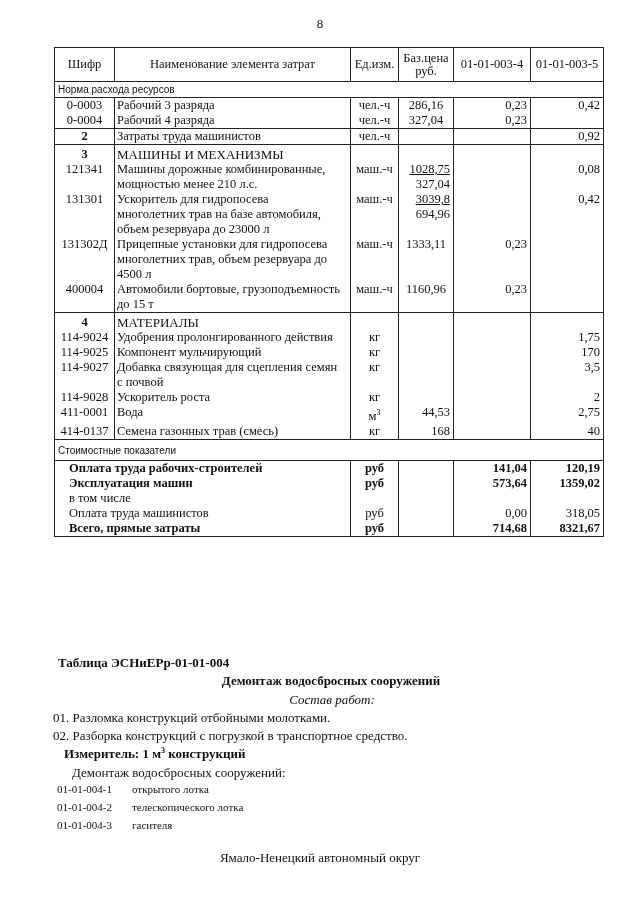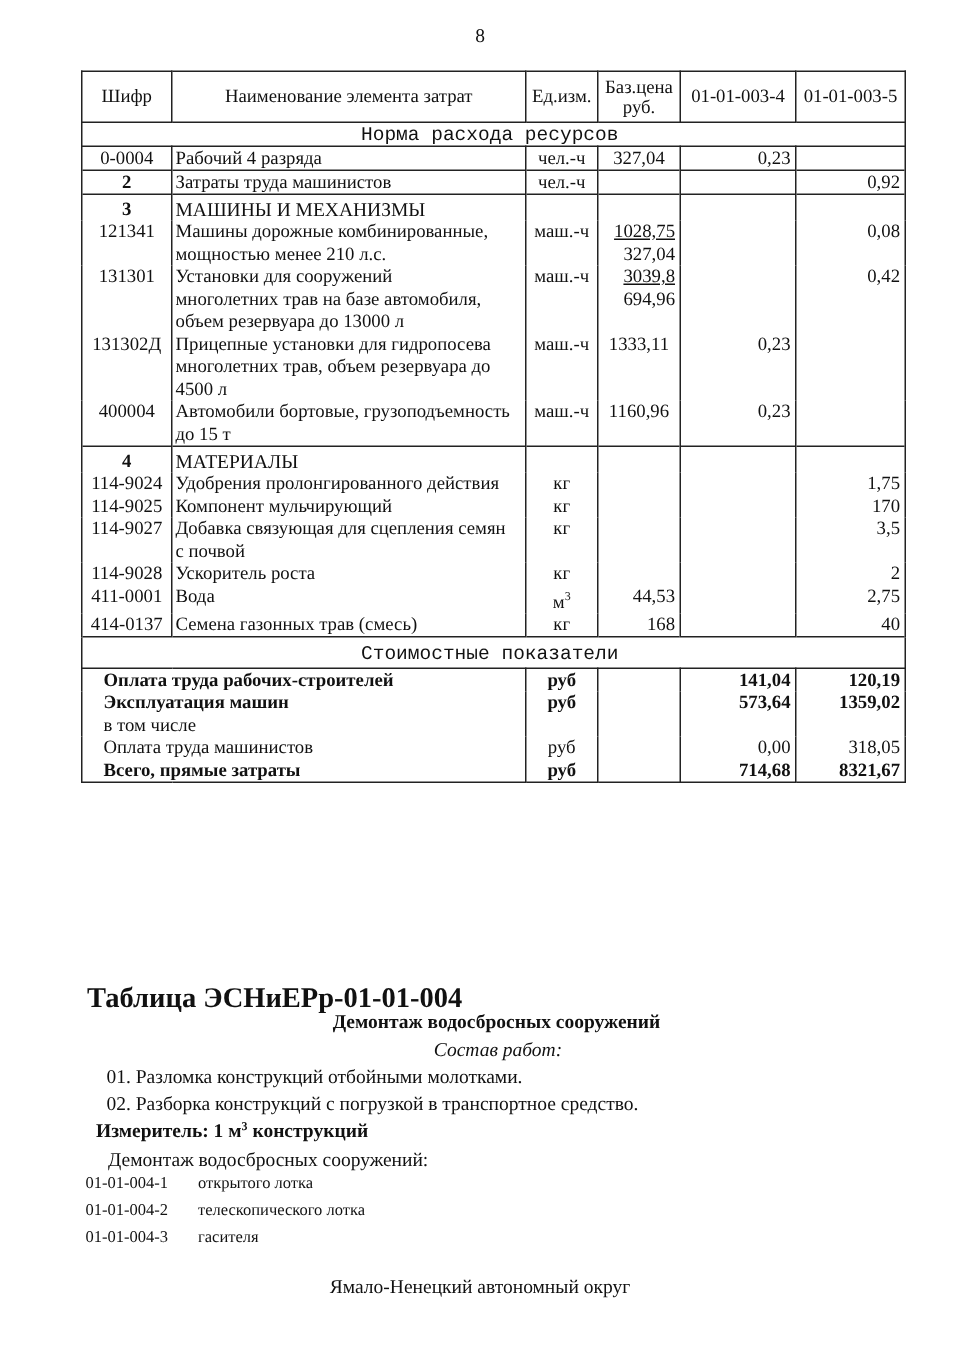--- a/index.html
+++ b/index.html
@@ -10,38 +10,38 @@
   table.norm { position: absolute; left: 54px; top: 47px; width: 549px; border-collapse: collapse; table-layout: fixed; }
   table.norm td, table.norm th { padding: 0 3px; vertical-align: top; line-height: 15px; font-weight: normal; }
   table.norm col.c1 { width: 60px; } col.c2 { width: 236px; } col.c3 { width: 48px; }
   col.c4 { width: 55px; } col.c5 { width: 77px; } col.c6 { width: 73px; }
 
   .bl { border-left: 1px solid #222; } .br { border-right: 1px solid #222; }
   .bt { border-top: 1px solid #222; } .bb { border-bottom: 1px solid #222; }
 
   thead th { border: 1px solid #222; height: 33px; vertical-align: middle !important; font-size: 12.5px; }
   thead th.price { line-height: 13px !important; }
-  .sans-small { font-family: Liberation Mono, monospace; font-size: 13px; text-align: center; padding-right: 8px !important; height: 15px; vertical-align: middle !important; }
+  .sans-small { font-family: Liberation Sans, sans-serif; font-size: 10px; text-align: left; padding-right: 8px !important; height: 15px; vertical-align: middle !important; }
 
   .code { text-align: center; }
   .unit { text-align: center; }
   .num { text-align: right; }
   .price { text-align: center; margin-left: 32px; }
   .bold { font-weight: bold !important; }
   .caps { font-weight: bold; font-size: 13px; }
   .u { text-decoration: underline; }
   tr.sec td { padding-top: 2px; }
   td.nm { padding-left: 2px !important; }
 
   .totals td { line-height: 18px; }
   .totals .lbl { padding-left: 14px !important; }
-  .t-title { position: absolute; left: 58px; top: 655px; font-weight: bold; font-size: 19px; }
+  .t-title { position: absolute; left: 58px; top: 655px; font-weight: bold; font-size: 13px; }
   .t-sub { position: absolute; left: 0; width: 640px; text-align: center; top: 673px; font-weight: bold; font-size: 13px; padding-left: 22px; box-sizing: border-box; }
   .t-work { position: absolute; left: 0; width: 636px; text-align: center; top: 692px; font-style: italic; font-size: 13px; padding-left: 28px; box-sizing: border-box; }
-  .t-item { position: absolute; left: 71px; font-size: 13px; }
+  .t-item { position: absolute; left: 53px; font-size: 13px; }
   .t-meas { position: absolute; left: 64px; top: 746px; font-weight: bold; font-size: 13px; }
   .t-dem { position: absolute; left: 72px; top: 765px; font-size: 13px; }
   .t-row { position: absolute; left: 57px; font-size: 11px; }
   .t-row .cd { display: inline-block; width: 75px; }
   .footer { position: absolute; left: 0; width: 640px; text-align: center; top: 850px; font-size: 13px; box-sizing: border-box; }
   sup { font-size: 8px; }
 </style>
 </head>
 <body>
 
@@ -65,20 +65,28 @@
       <th>01-01-003-4</th>
       <th>01-01-003-5</th>
     </tr>
   </thead>
   <tbody>
     <tr>
         <td colspan="6" class="sans-small bl br bb">Норма расхода ресурсов</td>
       </tr>
 
     <tr>
+      <td class="code bl br">0-0003</td>
+      <td class="nm br">Рабочий 3 разряда</td>
+      <td class="unit br">чел.-ч</td>
+      <td class="price br">286,16</td>
+      <td class="num br">0,23</td>
+      <td class="num br">0,42</td>
+    </tr>
+    <tr>
       <td class="code bl br">0-0004</td>
       <td class="nm br">Рабочий 4 разряда</td>
       <td class="unit br">чел.-ч</td>
       <td class="price br">327,04</td>
       <td class="num br">0,23</td>
       <td class="num br"></td>
     </tr>
     <tr>
       <td class="code bl br bt bold">2</td>
       <td class="nm br bt">Затраты труда машинистов</td>
@@ -99,21 +107,21 @@
     <tr>
       <td class="code bl br">121341</td>
       <td class="nm br"><span>Машины дорожные комбинированные,</span><br><span>мощностью менее 210 л.с.</span></td>
       <td class="unit br">маш.-ч</td>
       <td class="num br"><span class="u">1028,75</span><br><span>327,04</span></td>
       <td class="num br"></td>
       <td class="num br">0,08</td>
     </tr>
     <tr>
       <td class="code bl br">131301</td>
-      <td class="nm br"><span>Установки для сооружений</span><br><span>многолетних трав на базе автомобиля,</span><br><span>объем резервуара до 13000 л</span></td>
+      <td class="nm br"><span>Ускоритель для гидропосева</span><br><span>многолетних трав на базе автомобиля,</span><br><span>объем резервуара до 23000 л</span></td>
       <td class="unit br">маш.-ч</td>
       <td class="num br"><span class="u">3039,8</span><br><span>694,96</span></td>
       <td class="num br"></td>
       <td class="num br">0,42</td>
     </tr>
     <tr>
       <td class="code bl br">131302Д</td>
       <td class="nm br"><span>Прицепные установки для гидропосева</span><br><span>многолетних трав, объем резервуара до</span><br><span>4500 л</span></td>
       <td class="unit br">маш.-ч</td>
       <td class="price br">1333,11</td>

